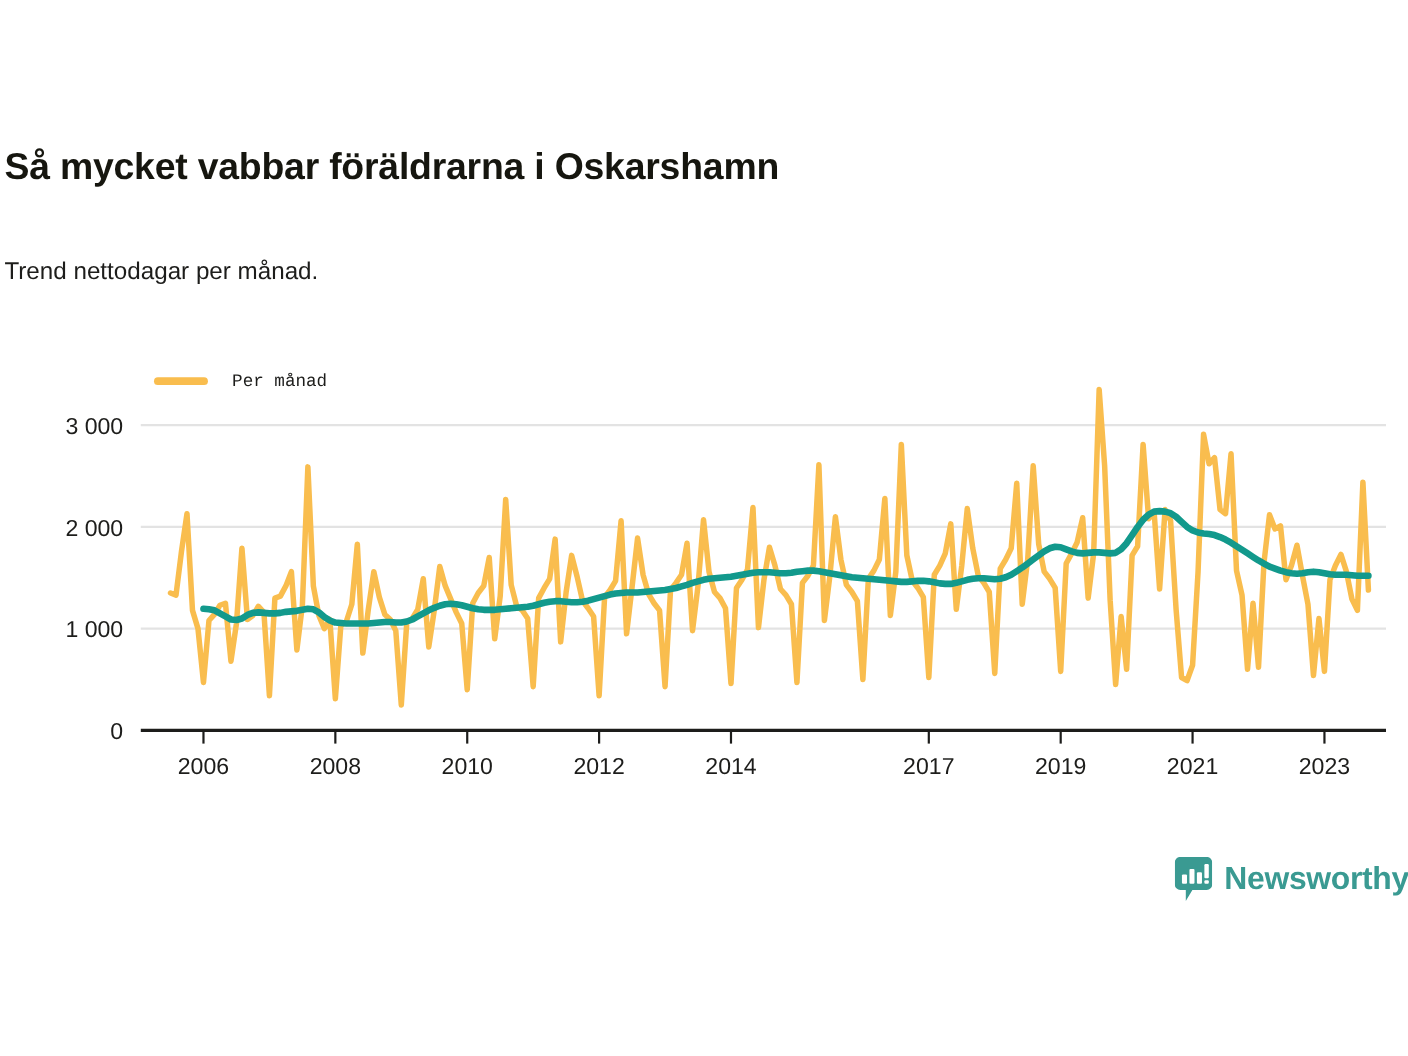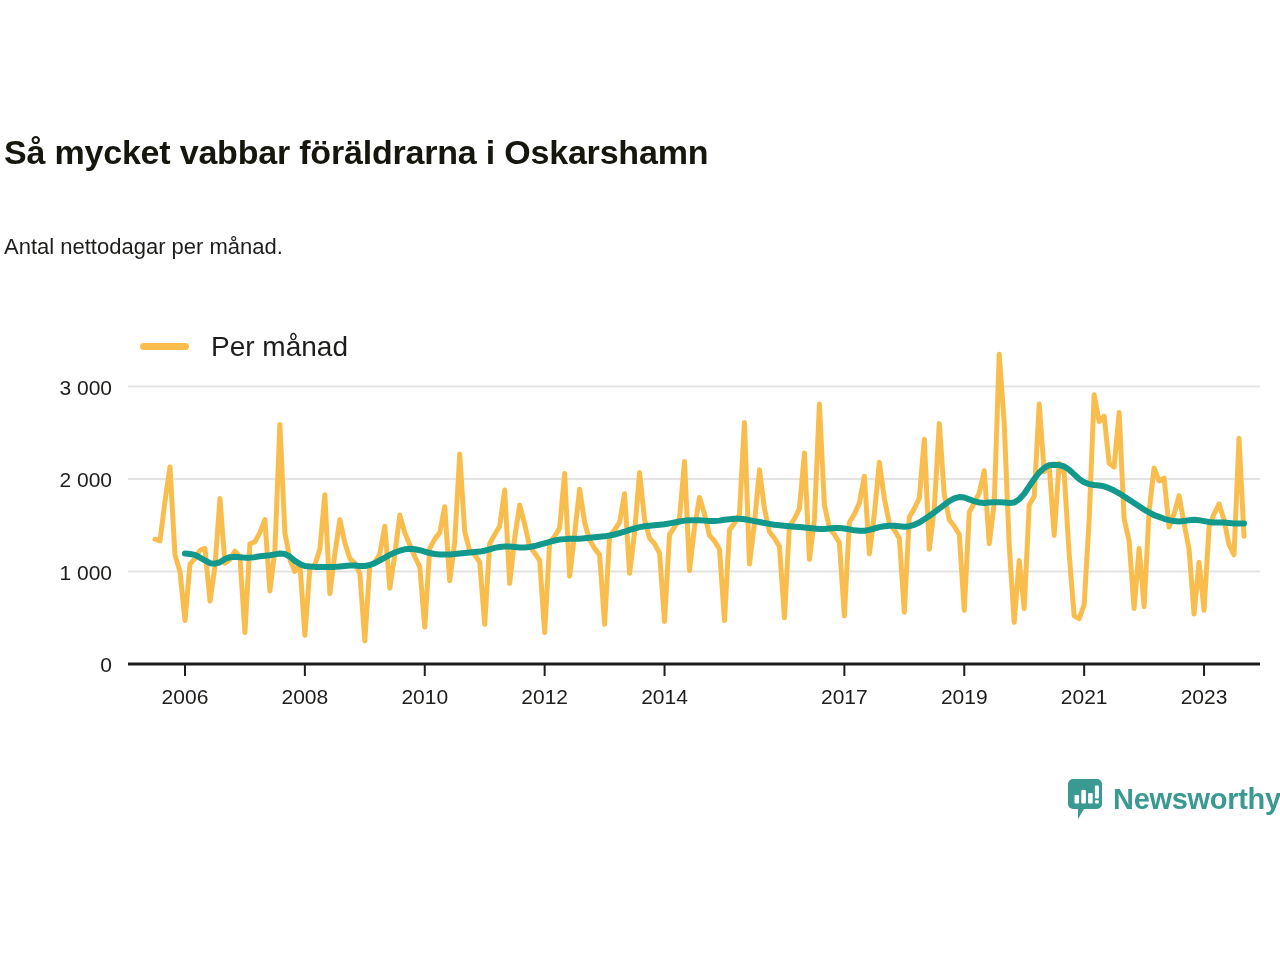--- a/index.html
+++ b/index.html
@@ -61,23 +61,24 @@
     height: 37px;
   }
   .legend-swatch {
     width: 49px;
     height: 7px;
     border-radius: 3.5px;
     margin-right: 22px;
     flex: none;
   }
   .legend-label {
-    font-size: 28px;
+    font-size: 16px;
     color: #1d1d1b;
     line-height: 1;
+    font-family: Liberation Mono, monospace;
   }
   .footer-logo {
     position: absolute;
     left: 1068px;
     top: 779px;
     display: flex;
     align-items: center;
   }
   .logo-mark {
     width: 34px;
@@ -99,21 +100,21 @@
   }
   .ylabel { text-anchor: end; }
   .xlabel { text-anchor: middle; }
 </style>
 </head>
 <body>
 
 <div class="page">
 
   <div class="title">Så mycket vabbar föräldrarna i Oskarshamn</div>
-  <div class="subtitle">Antal nettodagar per månad.</div>
+  <div class="subtitle">Trend nettodagar per månad.</div>
 
   <div class="chart-area">
     <svg class="plot" id="plot-svg" width="1280" height="420">
         <line x1="128" y1="364" x2="1260" y2="364" stroke="#1d1d1b" stroke-width="3"></line>
         <text x="112" y="372" class="axis-label ylabel">0</text>
         <line x1="128" y1="271.5" x2="1260" y2="271.5" stroke="#e3e3e3" stroke-width="2"></line>
         <text x="112" y="279.5" class="axis-label ylabel">1 000</text>
         <line x1="128" y1="179" x2="1260" y2="179" stroke="#e3e3e3" stroke-width="2"></line>
         <text x="112" y="187" class="axis-label ylabel">2 000</text>
         <line x1="128" y1="86.5" x2="1260" y2="86.5" stroke="#e3e3e3" stroke-width="2"></line>

